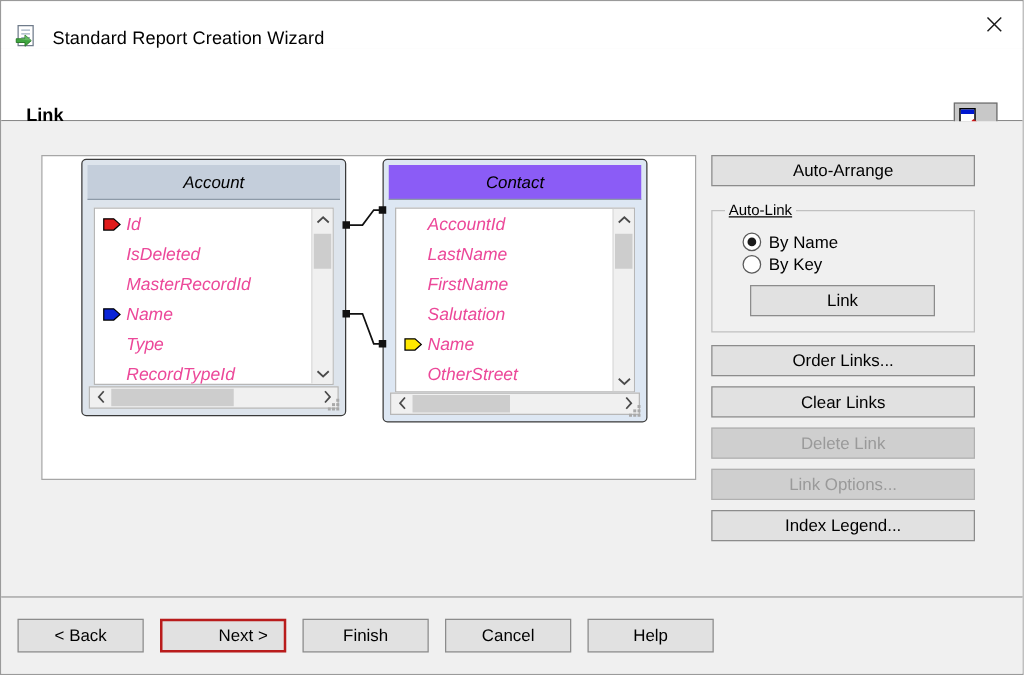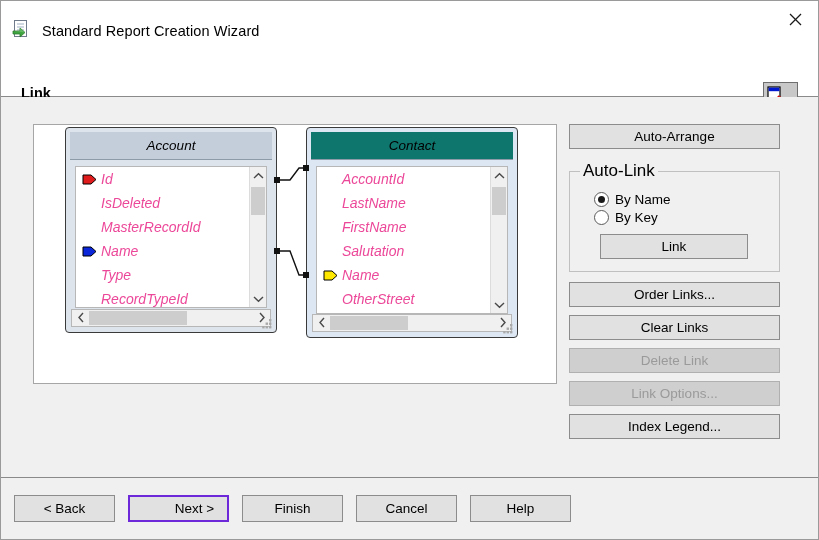--- a/index.html
+++ b/index.html
@@ -114,21 +114,21 @@
   .tablebox.contact { left: 272px; top: 2px; width: 212px; height: 211px; background:#dde7f3; }
 
   .tb-header {
     height: 28px;
     border-bottom: 1px solid #8d9aa8;
     display: flex; align-items: center; justify-content: center;
     font-size: 13.5px;
     box-sizing: border-box;
   }
   .account .tb-header { background: #c4cedb; }
-  .contact .tb-header { background: #0f766e; }
+  .contact .tb-header { background: #8b5cf6; }
 
   .tb-inner {
     position: relative;
     margin: 6px 5px 0 5px;
     height: 142px;
     background: #ffffff;
     border: 1px solid #b7b7b7;
     box-sizing: border-box;
     overflow: hidden;
   }
@@ -246,21 +246,22 @@
   .gap8 { height: 8px; }
 
   fieldset.autolink {
     margin: 12px 0 0 0;
     padding: 8px 10px 12px 10px;
     border: 1px solid #c0c0c0;
     box-sizing: border-box;
   }
   fieldset.autolink legend {
     padding: 0 3px;
-    font-size: 17px;
+    font-size: 12px;
+    text-decoration: underline;
   }
   .radio-row {
     display: flex;
     align-items: center;
     margin: 3px 0 3px 14px;
     font-size: 13.5px;
   }
   .radio {
     width: 13px; height: 13px;
     border-radius: 50%;
@@ -294,21 +295,21 @@
     box-sizing: border-box;
   }
   .footer .btn {
     width: 101px;
     height: 27px;
     line-height: 25px;
     margin-left: 13px;
     display: inline-block;
   }
   .footer .btn.default {
-    border: 2px solid #6d28d9;
+    border: 2px solid #b91c1c;
     line-height: 23px;
     padding-left: 32px;
   }
 </style>
 </head>
 <body>
 
 <div class="window">
 
   <div class="titlebar">

